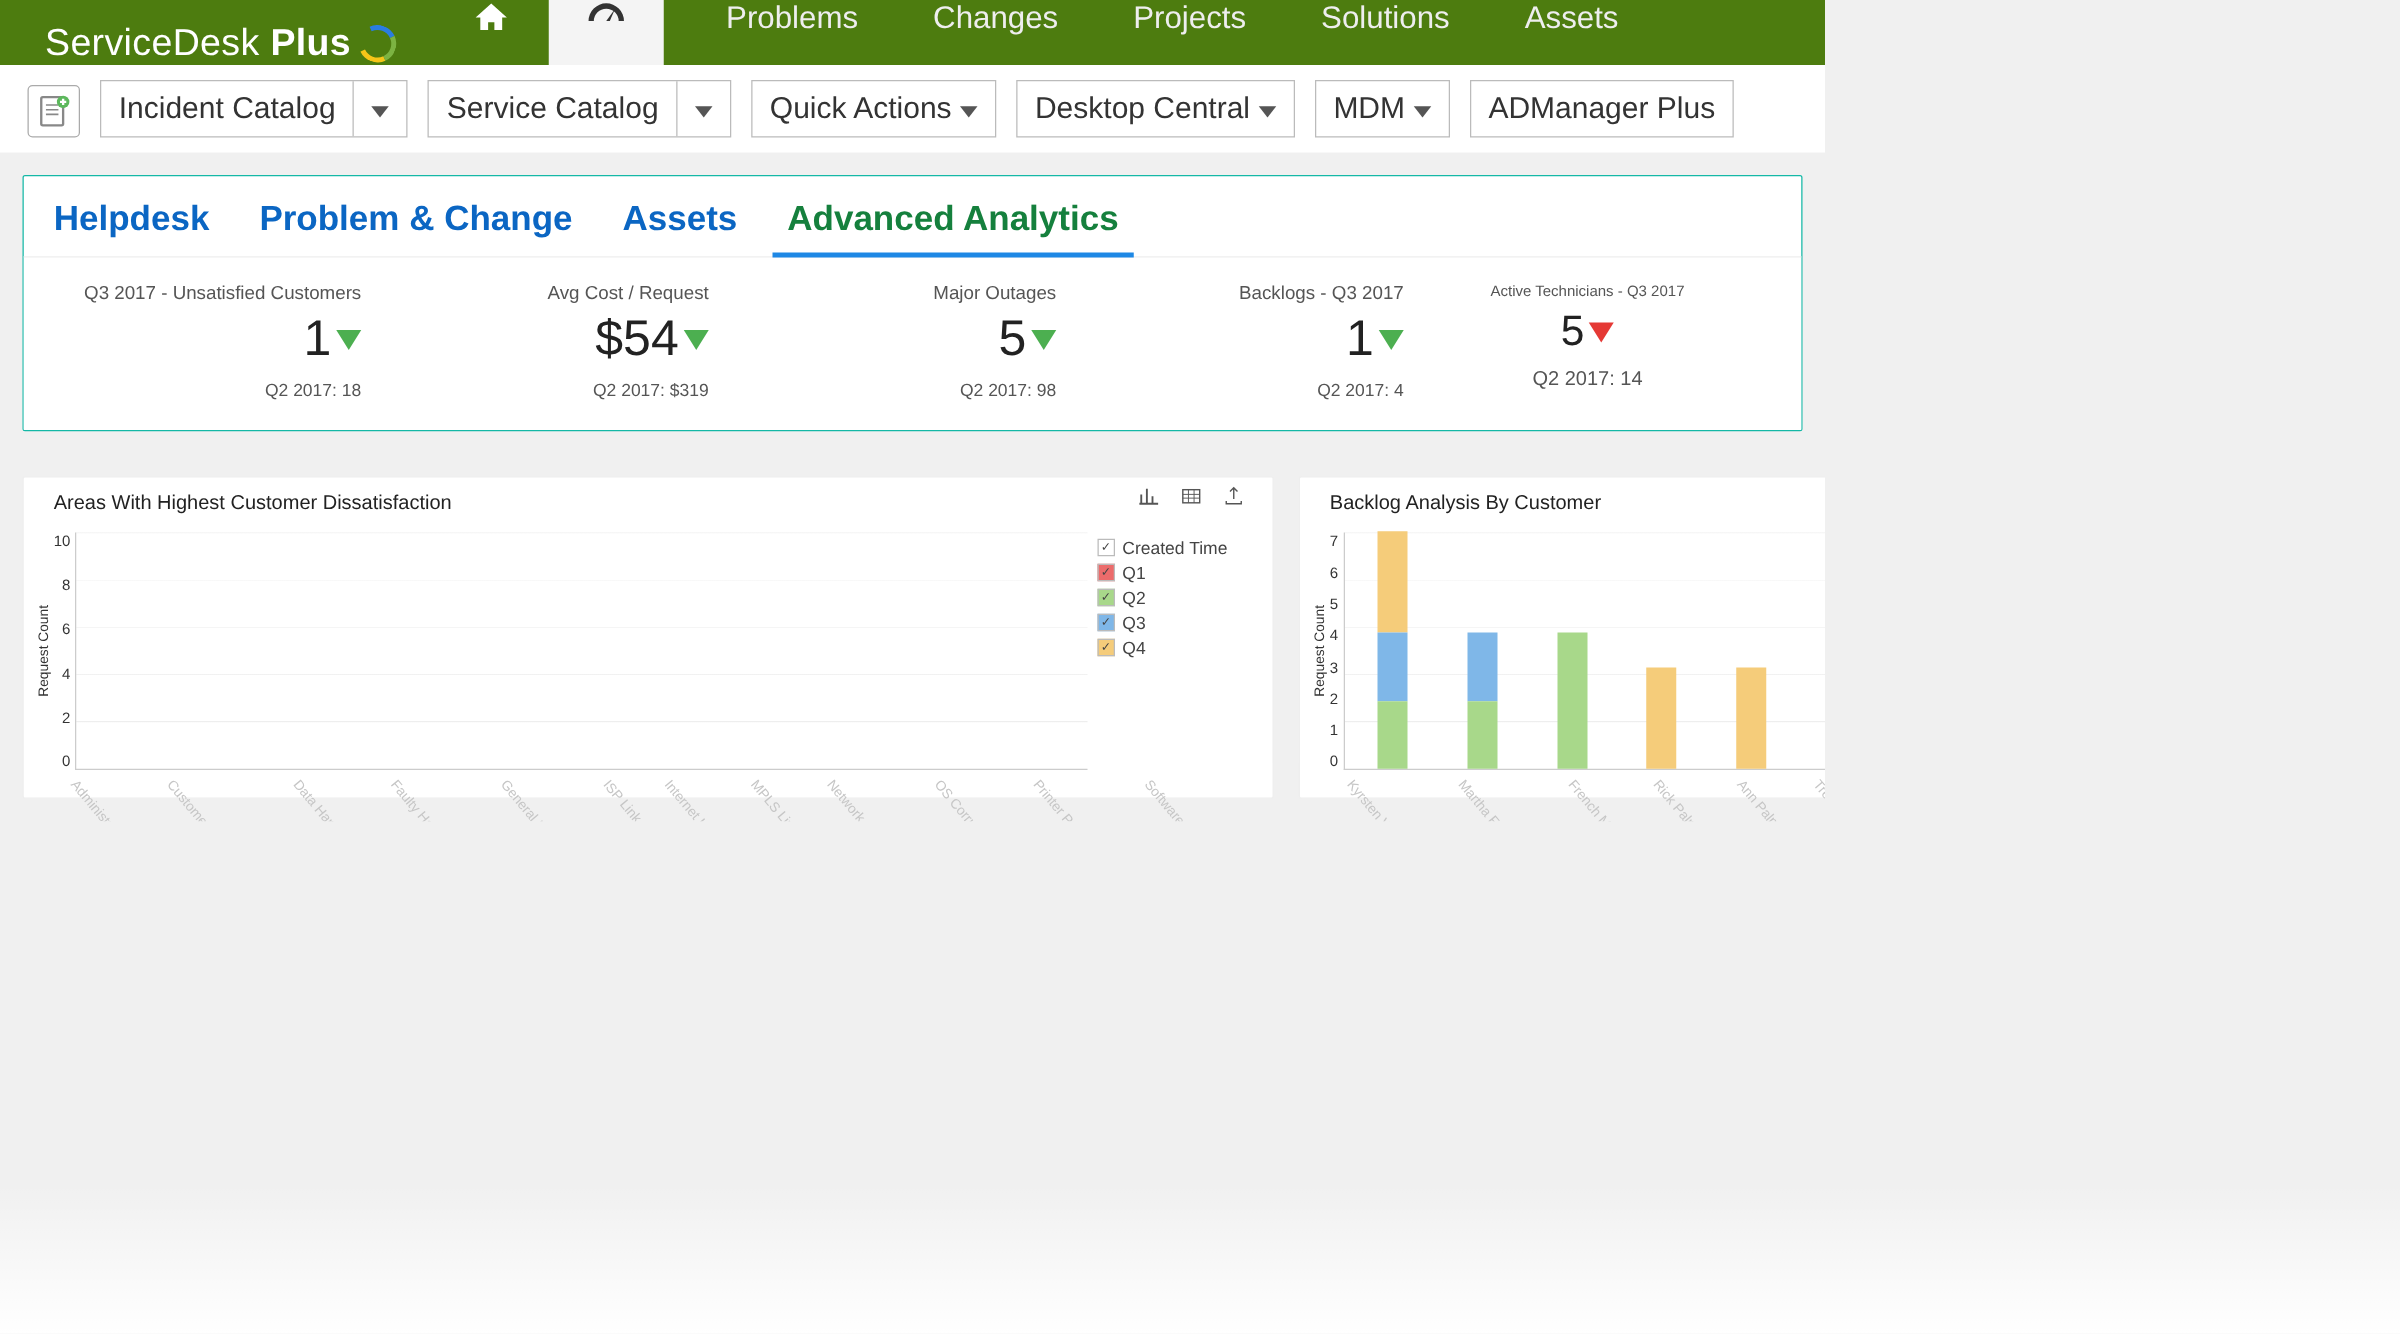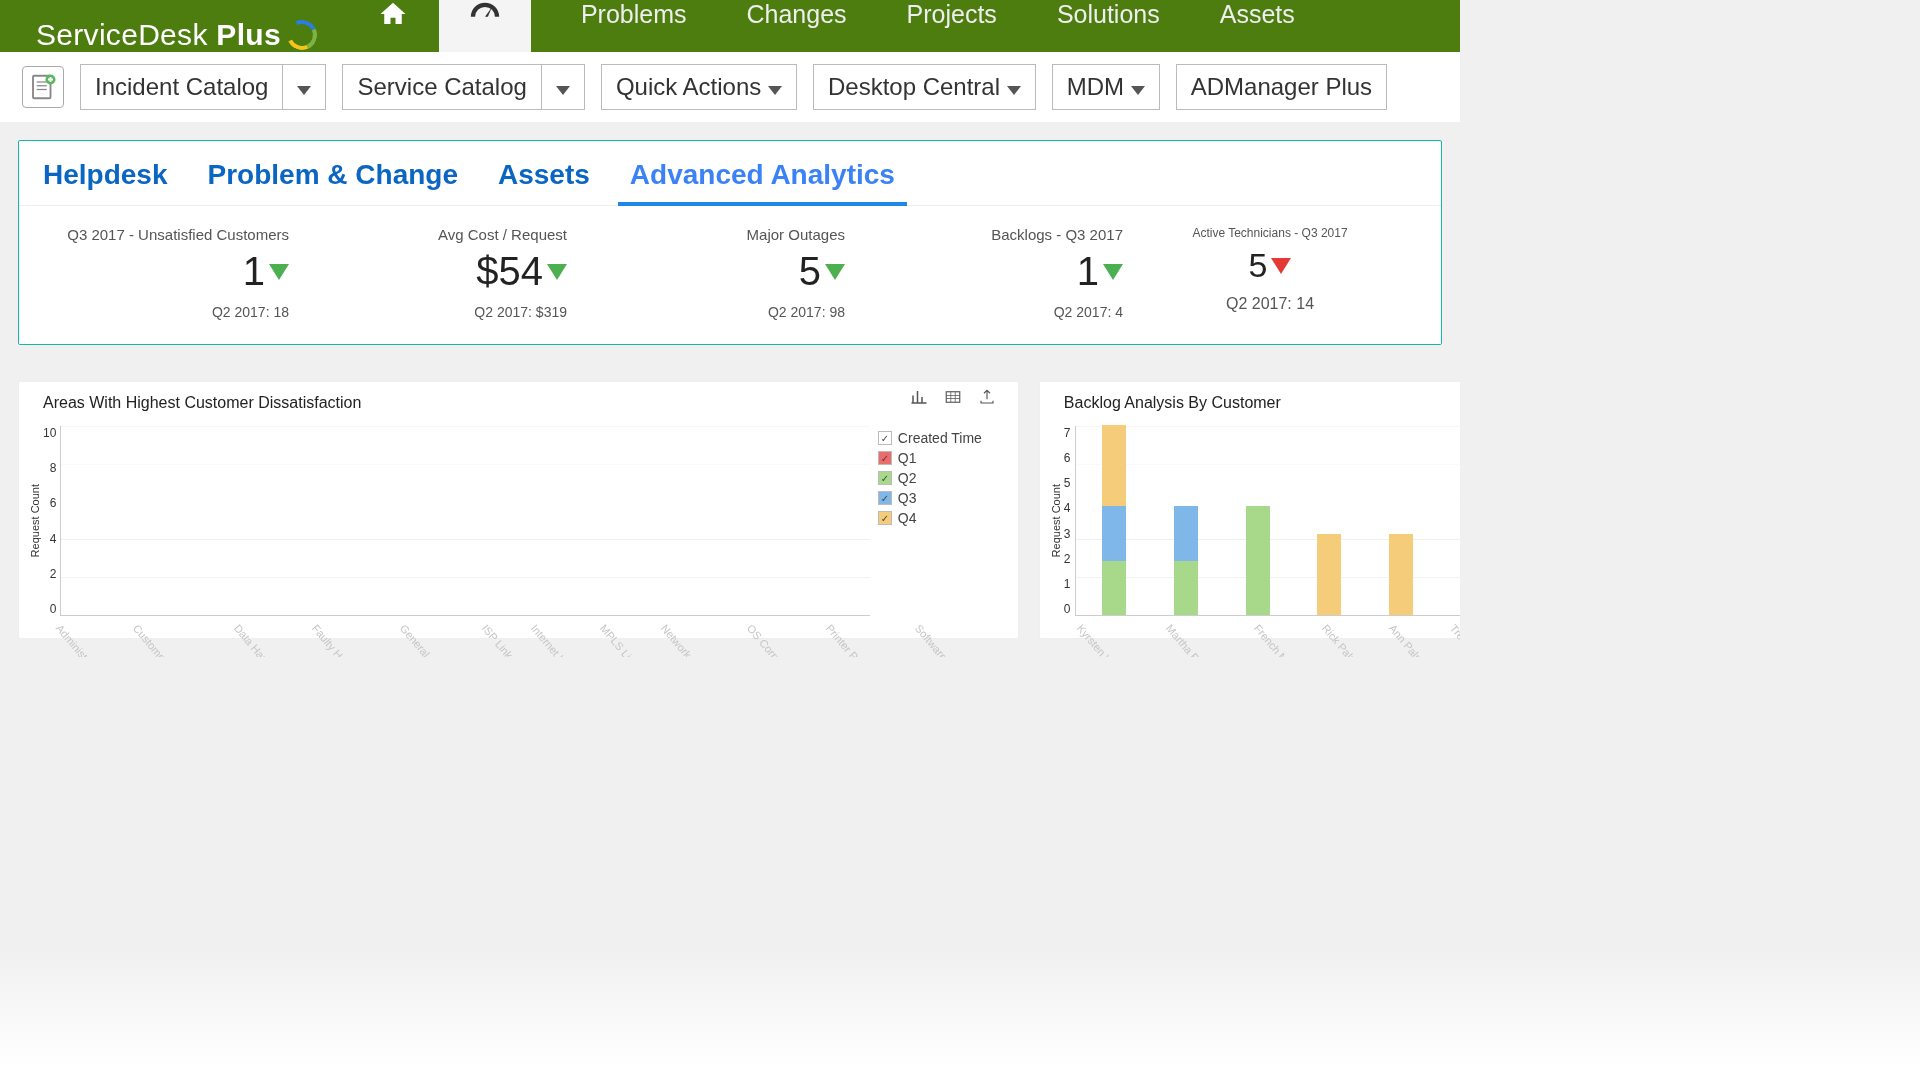--- a/index.html
+++ b/index.html
@@ -13,33 +13,33 @@
 .brand-logo{display:inline-block;width:30px;height:30px;margin-left:6px;border:4px solid transparent;border-top-color:#2a7de1;border-right-color:#7cb342;border-bottom-color:#f5c518;border-radius:50%;transform:rotate(20deg)}
 .nav-icons{display:flex}
 .nav-icons .cell{width:92px;height:76px;display:flex;align-items:center;justify-content:center}
 .nav-icons .cell.active{background:#f4f4f4;color:#333}
 .nav-icons svg{fill:#fff}
 .nav-icons .cell.active svg{fill:#333}
 .nav-tabs{display:flex;margin-left:20px}
 .nav-tabs .tab{padding:0 30px;line-height:76px;font-size:25px;color:#eee;cursor:pointer}
 
 
-.catalogbar{background:#fff;padding:12px 22px;display:flex;align-items:center;gap:16px}
+.catalogbar{background:#fff;padding:12px 22px;display:flex;align-items:flex-end;gap:16px}
 .quick-icon{width:42px;height:42px;border:1px solid #aaa;border-radius:4px;display:flex;align-items:center;justify-content:center}
 .btn-outline{border:1px solid #bbb;background:#fff;display:inline-flex;align-items:center;font-size:24px;color:#333}
 .btn-outline .txt{padding:8px 14px}
 .btn-outline .caret{border-left:1px solid #bbb;padding:8px 14px}
 .caret-down{display:inline-block;width:0;height:0;border-left:7px solid transparent;border-right:7px solid transparent;border-top:9px solid #555}
 
 
 .page{padding:18px}
 .subtabs-wrap{background:#fff;border:1px solid #14b8a6;border-radius:2px}
 .subtabs{display:flex;gap:40px;padding:18px 24px 14px}
 .subtabs .stab{color:#0b66c3;font-weight:700;font-size:28px;cursor:pointer}
-.subtabs .stab.active{color:#3b82f6;position:relative}
+.subtabs .stab.active{color:#15803d;position:relative}
 .subtabs .stab.active::after{content:"";position:absolute;left:-12px;right:-12px;bottom:-15px;height:4px;background:#1e88e5}
 
 
 .kpis{background:#fff;display:flex;border-top:1px solid #eee}
 .kpi{flex:1;text-align:right;padding:20px 8px 24px}
 .kpi .label{font-size:15px;color:#555;margin-bottom:6px}
 .kpi .val{font-size:40px;font-weight:400;color:#222;display:inline-flex;align-items:center;gap:4px}
 .tri{width:0;height:0;border-left:10px solid transparent;border-right:10px solid transparent}
 .tri.down-green{border-top:16px solid #4caf50}
 .tri.down-red{border-top:16px solid #e53935}

